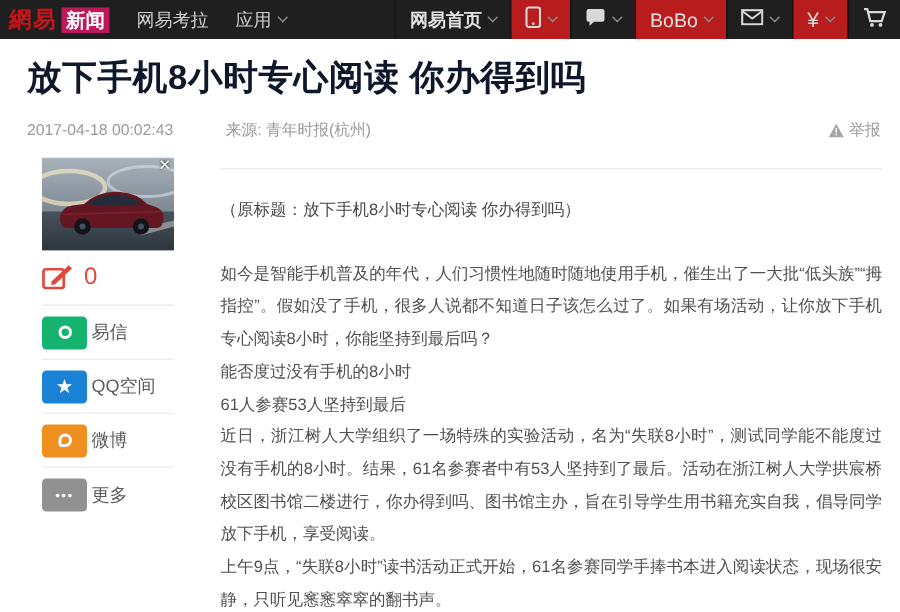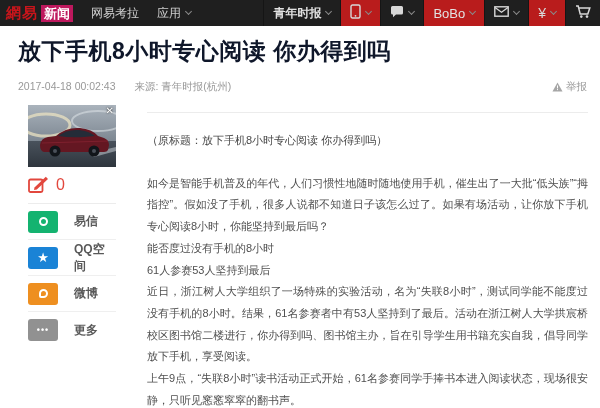--- a/index.html
+++ b/index.html
@@ -24,36 +24,36 @@
   .tb-item { display:flex; align-items:center; padding:0 9px; border-left:1px solid #151515;
              color:#d4d4d4; font-size:12px; text-decoration:none; cursor:pointer; }
   .tb-item.alt { background:#b91c1c; }
   .tb-item .txt { color:#e2e2e2; }
   .tb-item .bold { font-weight:bold; }
   .yuan { font-size:14px; color:#d8d8d8; }
   
   .title { position:absolute; left:18px; top:36px; font-size:23px; font-weight:bold;
            color:#0f172a; letter-spacing:0.5px; }
   .meta { position:absolute; left:18px; top:80px; font-size:10.5px; color:#999; }
-  .meta .src { margin-left:16px; }
+  .meta .src { margin-left:32px; }
   .meta a { color:#999; text-decoration:none; cursor:pointer; }
   .report { position:absolute; right:13px; top:80px; font-size:10.5px; color:#999;
             display:flex; align-items:center; gap:3px; text-decoration:none; cursor:pointer;font-family:Liberation Serif, serif; }
   
   .sidebar { position:absolute; left:28px; top:105px; width:88px; }
   .ad { position:relative; width:88px; height:62px; cursor:pointer; }
   .ad svg { display:block; }
   .ad-close { position:absolute; top:1px; right:2px; color:#fff; font-size:10px;
               font-weight:bold; line-height:10px; cursor:pointer; text-shadow:0 0 2px #000; }
   .comment { display:flex; align-items:center; gap:7px; padding:8px 0 9px;
              border-bottom:1px solid #ececec; cursor:pointer; text-decoration:none; }
   .ccount { font-size:16px; color:#e2473d; }
   .share-list { list-style:none; }
-  .share-row { display:flex; align-items:center; gap:16px; height:36px;
-               border-bottom:1px solid #efefef; cursor:pointer;font-weight:bold; }
+  .share-row { display:flex; align-items:center; gap:3px; height:36px;
+               border-bottom:1px solid #efefef; cursor:pointer; }
   .share-row:last-child { border-bottom:none; }
   .sicon { width:30px; height:22px; border-radius:3px; display:flex; align-items:center;
            justify-content:center; color:#fff; flex:none; }
   .slabel { font-size:12px; color:#595959; }
   .g-ring { width:9px; height:9px; border:2.5px solid #fff; border-radius:50%; }
   .g-wechat { width:10px; height:10px; background:#fff; border-radius:50%; position:relative; margin-right:6px; }
   .g-wechat::after { content:""; position:absolute; left:7px; top:4px; width:7px; height:7px;
                      background:#fff; border-radius:50%; }
   .g-star { font-size:13px; line-height:1; }
   .g-weibo { width:9px; height:9px; border:2.5px solid #fff; border-radius:50% 50% 50% 2px; }
@@ -76,21 +76,21 @@
         <span class="logo-section">新闻</span>
       </a>
       <a class="tb-link">网易考拉</a>
       <a class="tb-link">
         <span>应用</span>
         <span class="chev"></span>
       </a>
     </div>
     <div class="tb-right">
       <a class="tb-item">
-        <span class="txt bold">青年时报</span>
+        <span class="txt bold">网易首页</span>
         <span class="chev"></span>
       </a>
       <a class="tb-item alt">
         <span>
           <svg width="11" height="15" viewBox="0 0 11 15">
               <rect x="1" y="1" width="9" height="13" rx="1.5" fill="none" stroke="#d8d8d8" stroke-width="1.4"></rect>
               <circle cx="5.5" cy="11.8" r="0.9" fill="#d8d8d8"></circle>
             </svg>
         </span>
         <span class="chev"></span>

